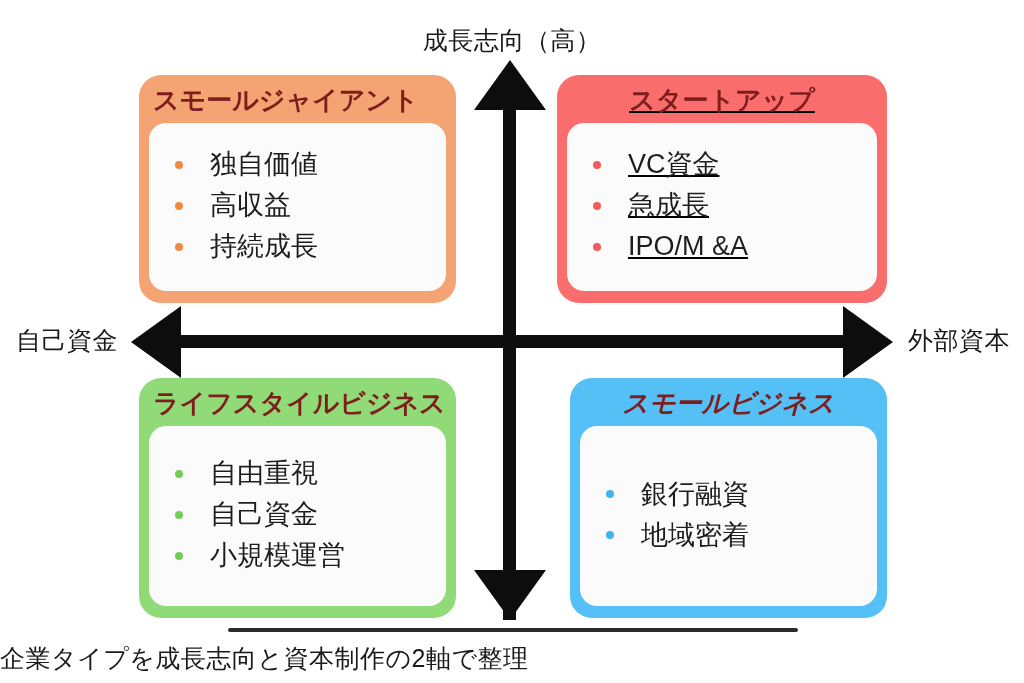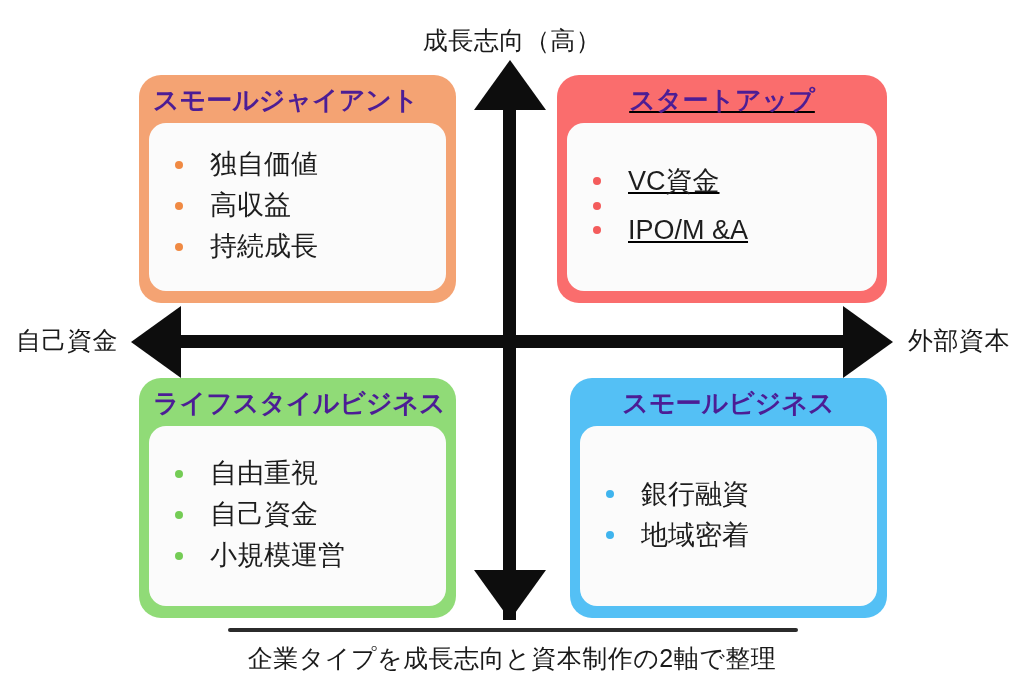--- a/index.html
+++ b/index.html
@@ -49,21 +49,21 @@
   #label-top   { left:50%; transform:translateX(-50%); top:28px; }
   #label-left  { left:16px;  top:328px; }
   #label-right { right:14px; top:328px; }
 
   
   .panel{
     position:absolute; border-radius:22px; padding:9px 10px 12px 10px;
     display:flex; flex-direction:column;
   }
   .panel-title{
-    color:#4c1d95; font-size:26px; font-weight:bold; line-height:1.25;
+    color:#7f1d1d; font-size:26px; font-weight:bold; line-height:1.25;
     white-space:nowrap; padding:0 4px 6px 4px;
   }
   .panel-card{
     background:#fbfbfb; border-radius:17px; flex:1;
     display:flex; flex-direction:column; justify-content:center;
     padding:10px 14px 12px 26px;
   }
   .bullet-list{ list-style:none; }
   .bullet-item{
     display:flex; align-items:center;
@@ -76,34 +76,34 @@
 
   
   #panel-tl { left:139px; top:75px;  width:317px; height:228px; background:#F4A373; }
   #panel-tr { left:557px; top:75px;  width:330px; height:228px; background:#FA6D6D;text-decoration:underline; }
   #panel-bl { left:139px; top:378px; width:317px; height:240px; background:#90DB77; }
   #panel-br { left:570px; top:378px; width:317px; height:240px; background:#54C0F5; }
 
   #panel-tl .panel-title { text-align:left;   }
   #panel-tr .panel-title { text-align:center; }
   #panel-bl .panel-title { text-align:left;   }
-  #panel-br .panel-title { text-align:center; }
+  #panel-br .panel-title { text-align:center;font-style:italic; }
 
   #panel-tl .dot { background:#F08A43; }
   #panel-tr .dot { background:#F45C5C; }
   #panel-bl .dot { background:#74CC55; }
   #panel-br .dot { background:#3FB4EE; }
 
   
   .caption-rule{
     position:absolute; left:228px; top:628px; width:570px; height:4px;
     background:#2b2b2b; border-radius:2px;
   }
   .caption-text{
-    position:absolute; left:0; right:0; top:642px; text-align:center;
+    position:absolute; left:0; right:0; top:642px; 
     font-size:25px; color:#1a1a1a; letter-spacing:0.5px; white-space:nowrap;
   }
 </style>
 </head>
 <body>
 
 <div id="canvas">
 
   <div class="axis-label" id="label-top">成長志向（高）</div>
   <div class="axis-label" id="label-left">自己資金</div>
@@ -139,20 +139,21 @@
   <div class="panel" id="panel-tr">
     <div class="panel-title">スタートアップ</div>
     <div class="panel-card">
       <ul class="bullet-list">
         <li class="bullet-item">
           <span class="dot"></span>
           <span>VC資金</span>
         </li>
         <li class="bullet-item">
           <span class="dot"></span>
+          <span>急成長</span>
         </li>
         <li class="bullet-item">
           <span class="dot"></span>
           <span>IPO/M &amp;A</span>
         </li>
       </ul>
     </div>
   </div>
 
   <div class="panel" id="panel-bl">

